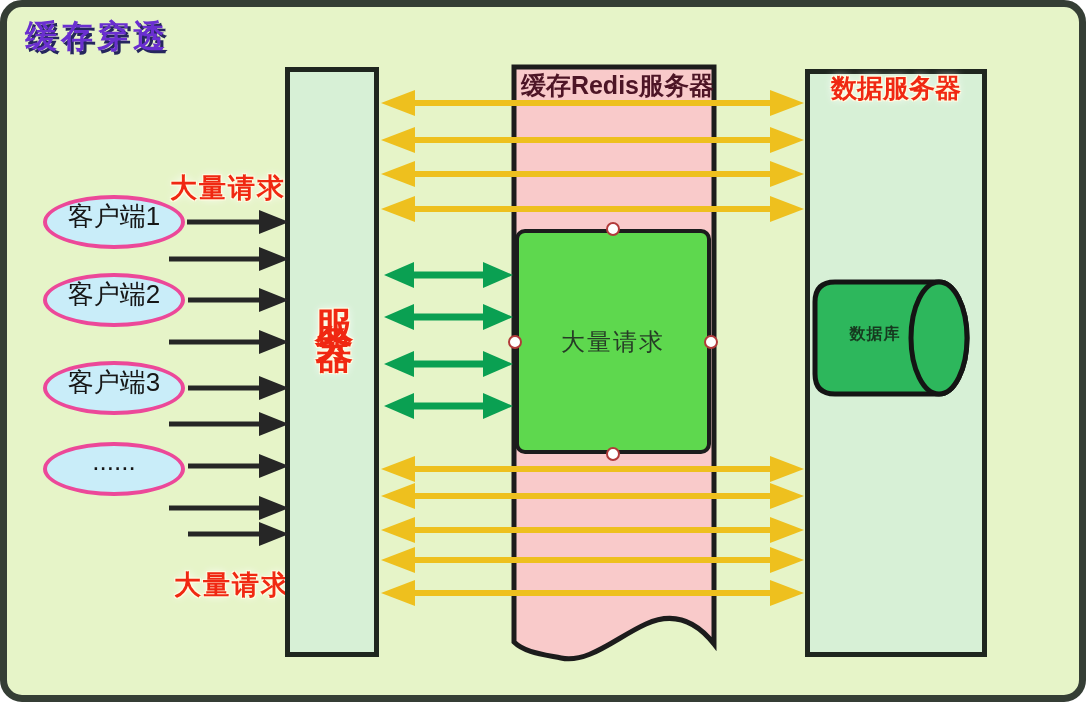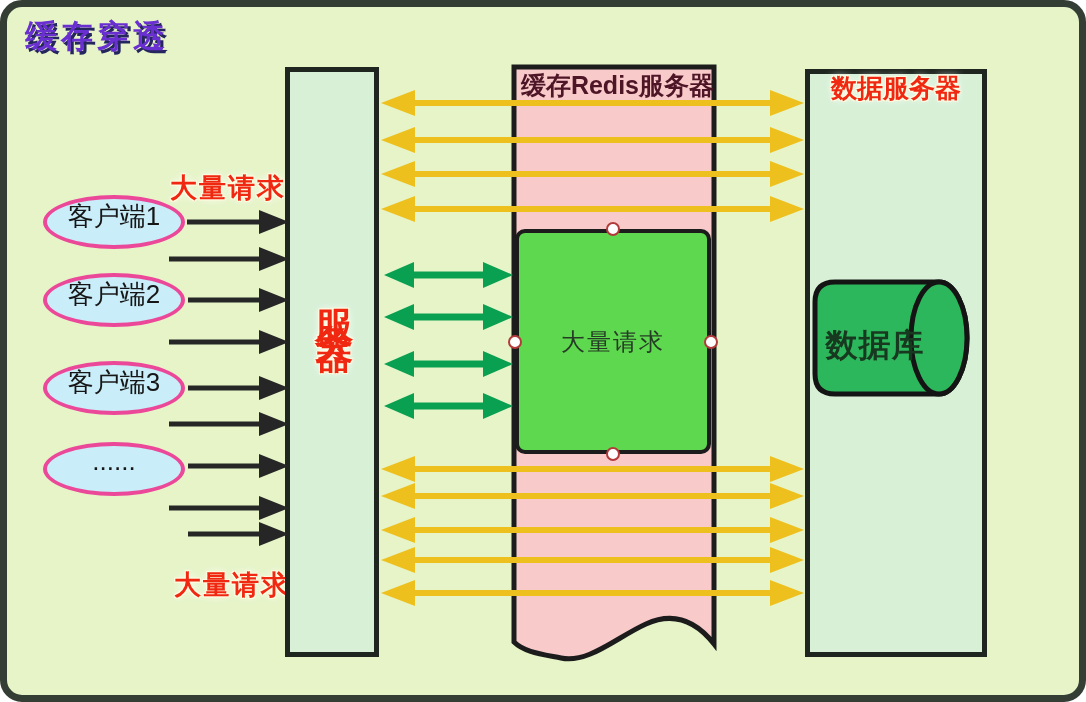--- a/index.html
+++ b/index.html
@@ -52,21 +52,21 @@
     border:4px solid #1c1c1c;border-radius:10px;box-sizing:border-box;
     display:flex;align-items:center;justify-content:center;
   }
   .cache-label{font-size:24px;color:#263c26;letter-spacing:2px;}
   .handle{
     position:absolute;width:14px;height:14px;border-radius:50%;
     background:#ffffff;border:2px solid #b23a3a;box-sizing:border-box;
   }
   .db-label{
     left:812px;top:317px;width:112px;text-align:center;
-    font-size:32px;font-weight:600;color:#16391f;letter-spacing:1px;
+    font-size:16px;font-weight:600;color:#16391f;letter-spacing:1px;
   }
   svg{display:block;}
   .overlay{left:0;top:0;pointer-events:none;}
 </style>
 </head>
 <body>
 
 <div class="canvas">
 
   <div class="abs title">缓存穿透</div>

